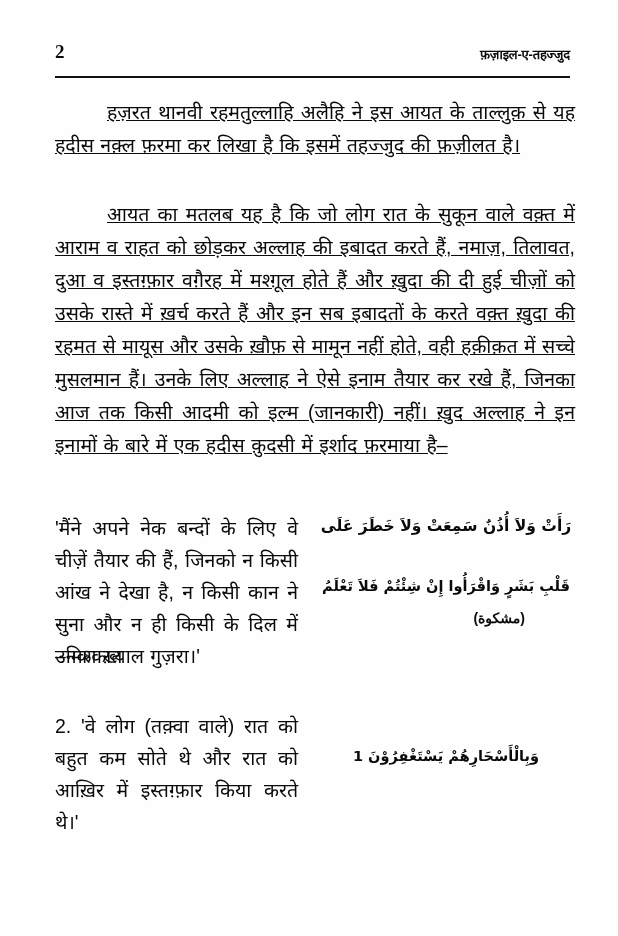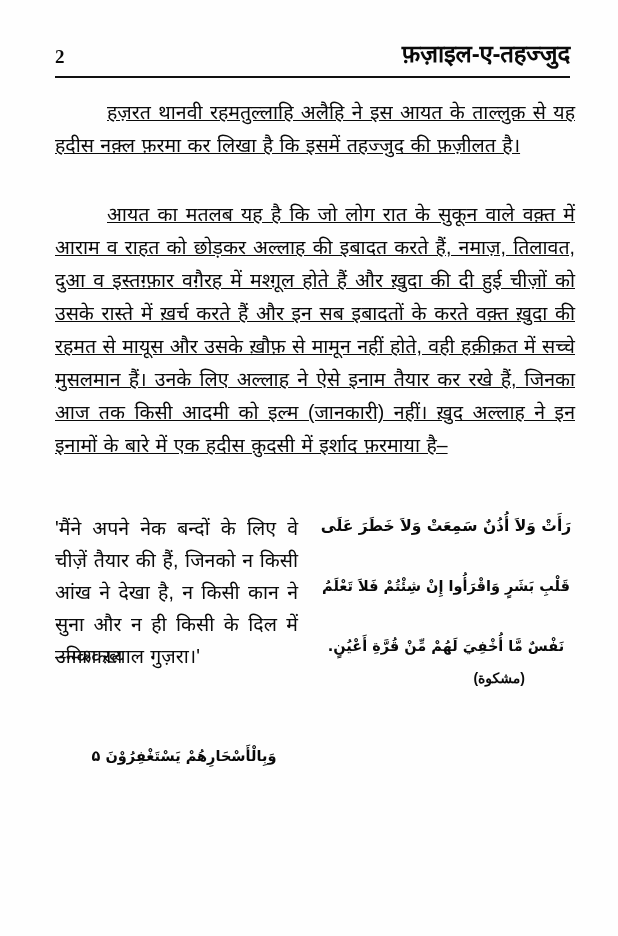--- a/index.html
+++ b/index.html
@@ -34,21 +34,21 @@
   }
   .folio {
     font-family: "Liberation Serif", "DejaVu Serif", serif;
     font-size: 19px;
     font-weight: 700;
     line-height: 1;
     letter-spacing: 0;
   }
   .header-title {
     font-family: "Liberation Sans", "DejaVu Sans", sans-serif;
-    font-size: 24px;
+    font-size: 13px;
     font-weight: 700;
     line-height: 1;
     letter-spacing: -0.2px;
   }
   .header-rule {
     position: absolute;
     left: 55px;
     top: 76px;
     width: 515px;
     height: 2px;
@@ -149,24 +149,27 @@
   </div>
 
   <div class="quote-row" id="quote-row-1">
     <div class="col-hi">
       <span>'मैंने अपने नेक बन्दों के लिए वे चीज़ें तैयार की हैं, जिनको न किसी आंख ने देखा है, न किसी कान ने सुना और न ही किसी के दिल में उनका ख़्याल गुज़रा।'</span>
       <span class="attrib-hi">–मिश्कात</span>
     </div>
     <div class="col-ar">
       <div class="ar-line">رَأَتْ وَلاَ أُذُنٌ سَمِعَتْ وَلاَ خَطَرَ عَلَى</div>
       <div class="ar-line compact">قَلْبِ بَشَرٍ وَاقْرَأُوا إِنْ شِئْتُمْ فَلاَ تَعْلَمُ</div>
-      <div class="ar-line compact">نَفْسٌ مَّا أُخْفِيَ لَهُمْ مِّنْ قُرَّةِ أَعْيُنٍ.</div>
       <span class="attrib-ar">(مشكوة)</span>
     </div>
   </div>
 
   <div class="quote-row" id="quote-row-2">
+    <div class="col-hi">
+      <span class="nobr">2.</span>
+      <span>'वे लोग (तक़्वा वाले) रात को बहुत कम सोते थे और रात को आख़िर में इस्तग़्फ़ार किया करते थे।'</span>
+    </div>
     <div class="col-ar">
-      <div class="ar-line compact">وَبِالْأَسْحَارِهُمْ يَسْتَغْفِرُوْنَ ۵</div>
+      <div class="ar-line compact">وَبِالْأَسْحَارِهُمْ يَسْتَغْفِرُوْنَ 1</div>
     </div>
   </div>
 
 </div>
 
 </body></html>

